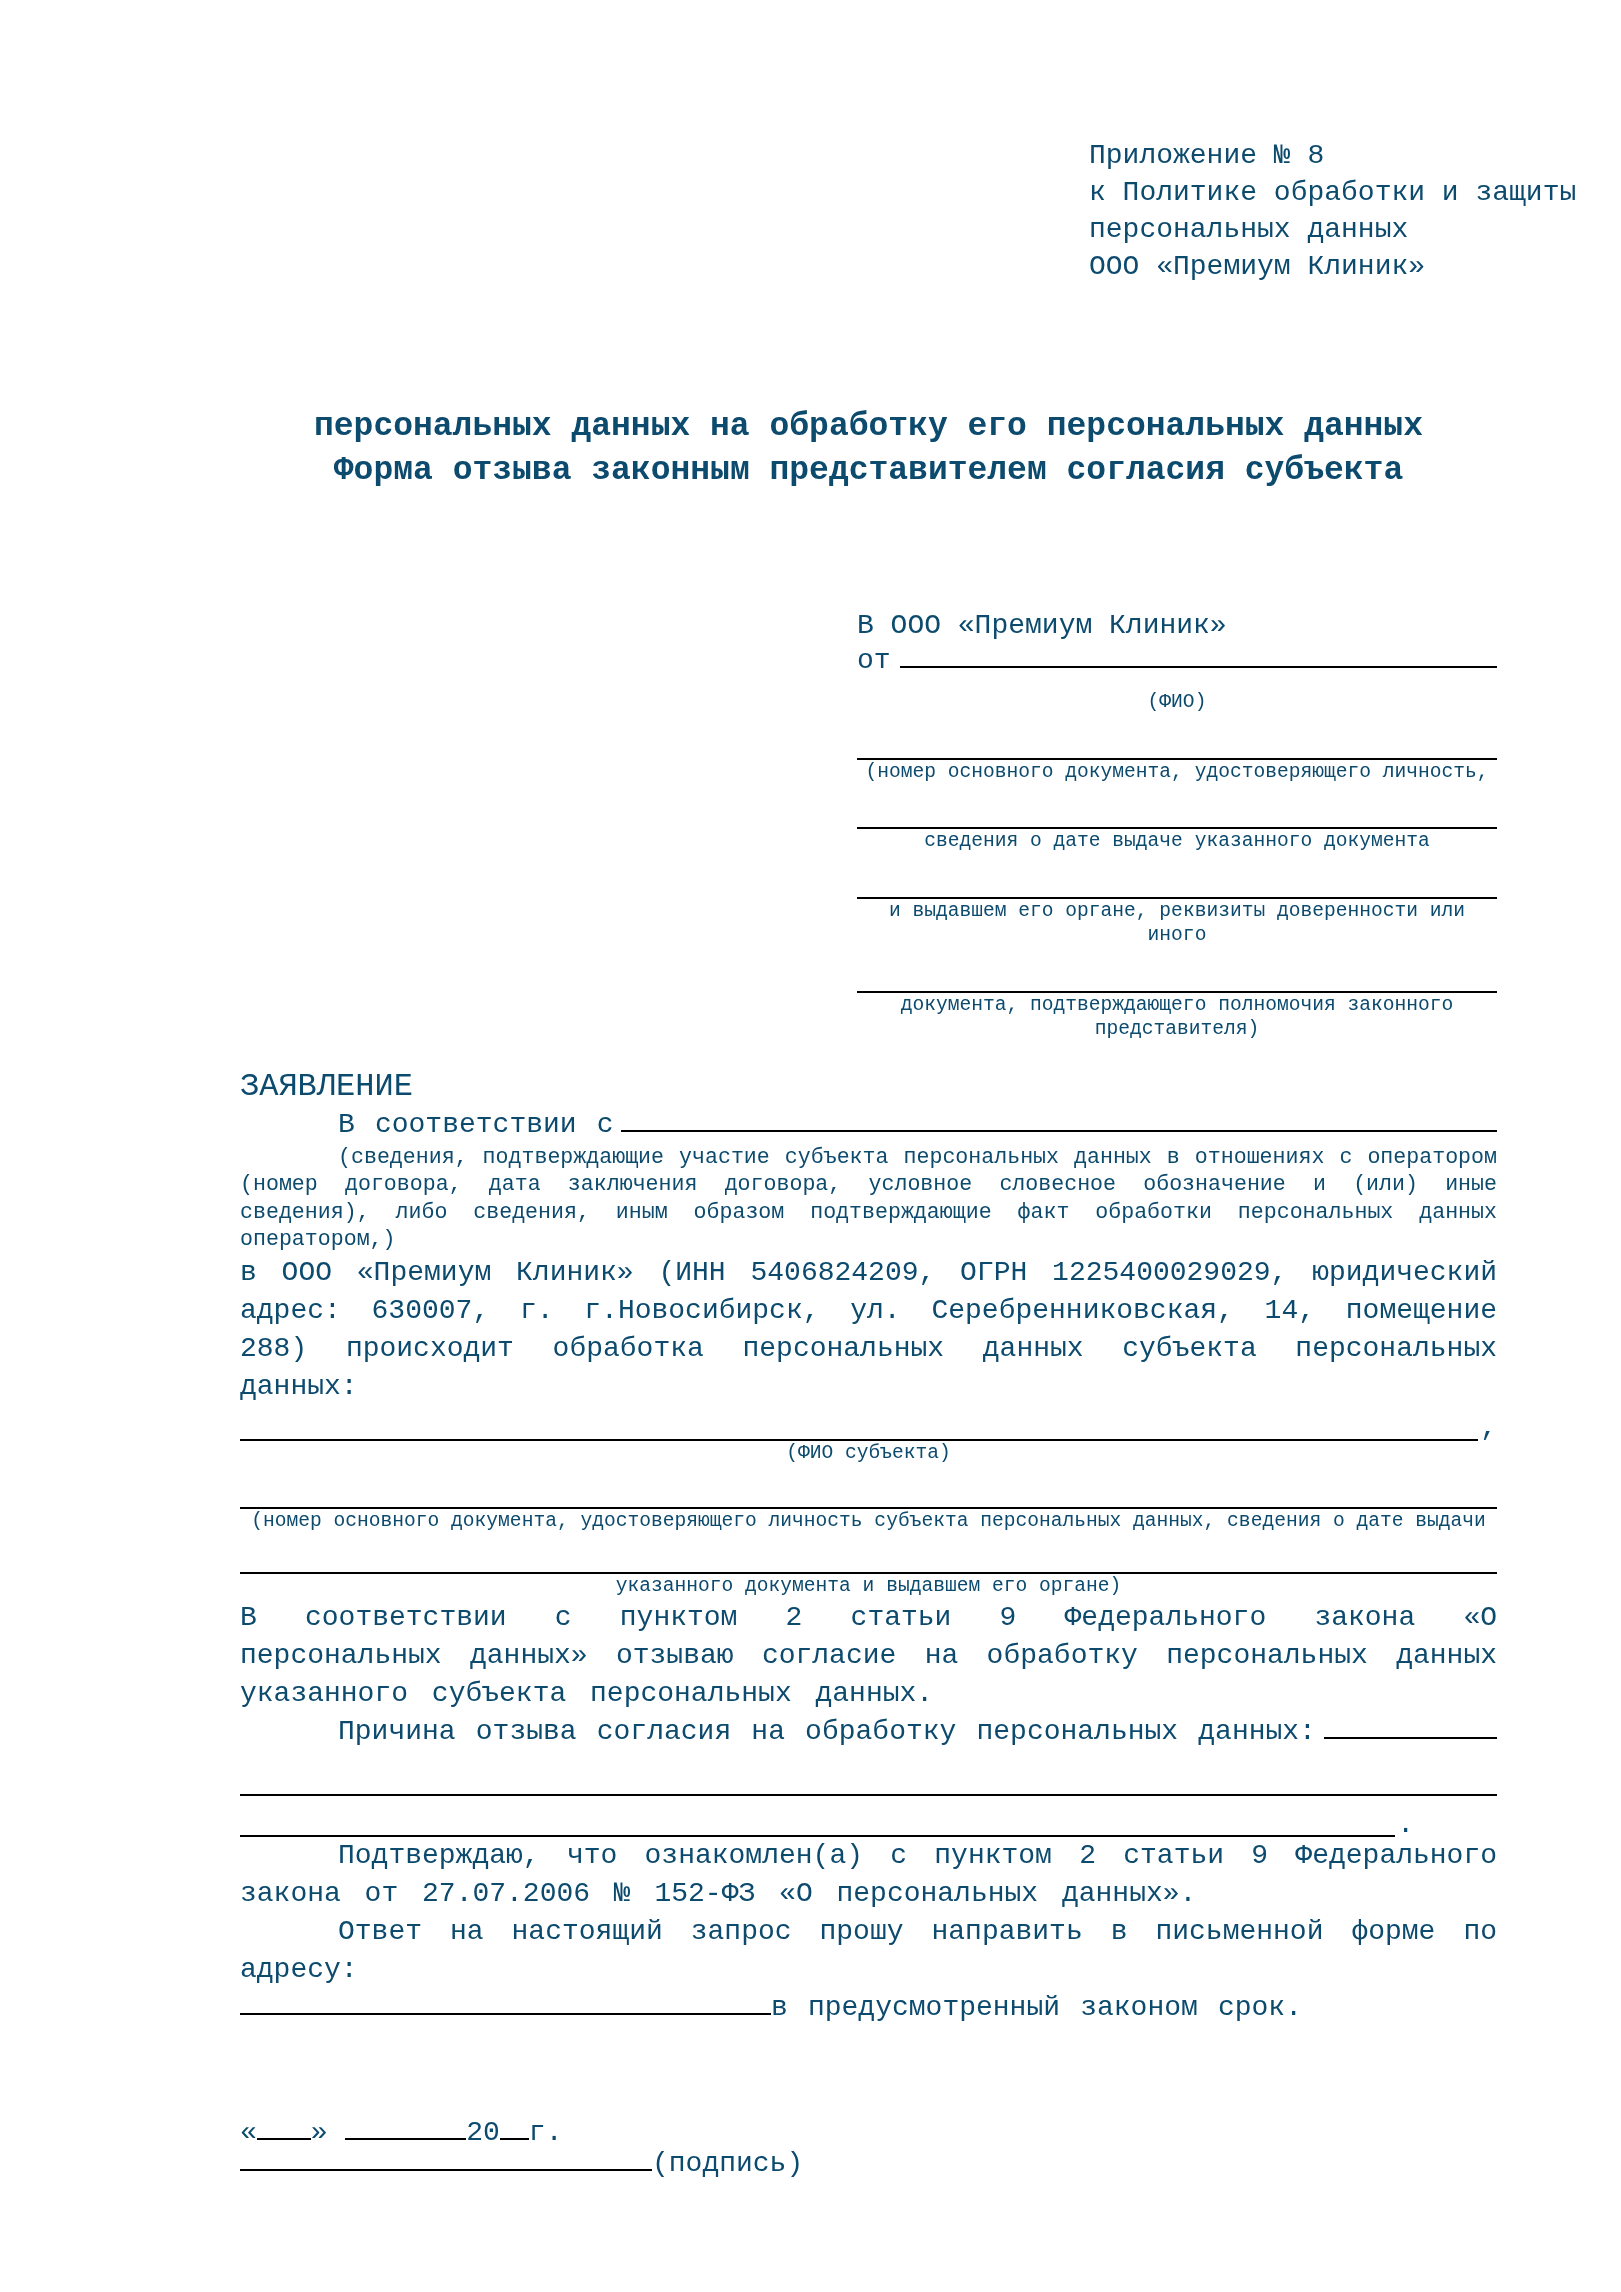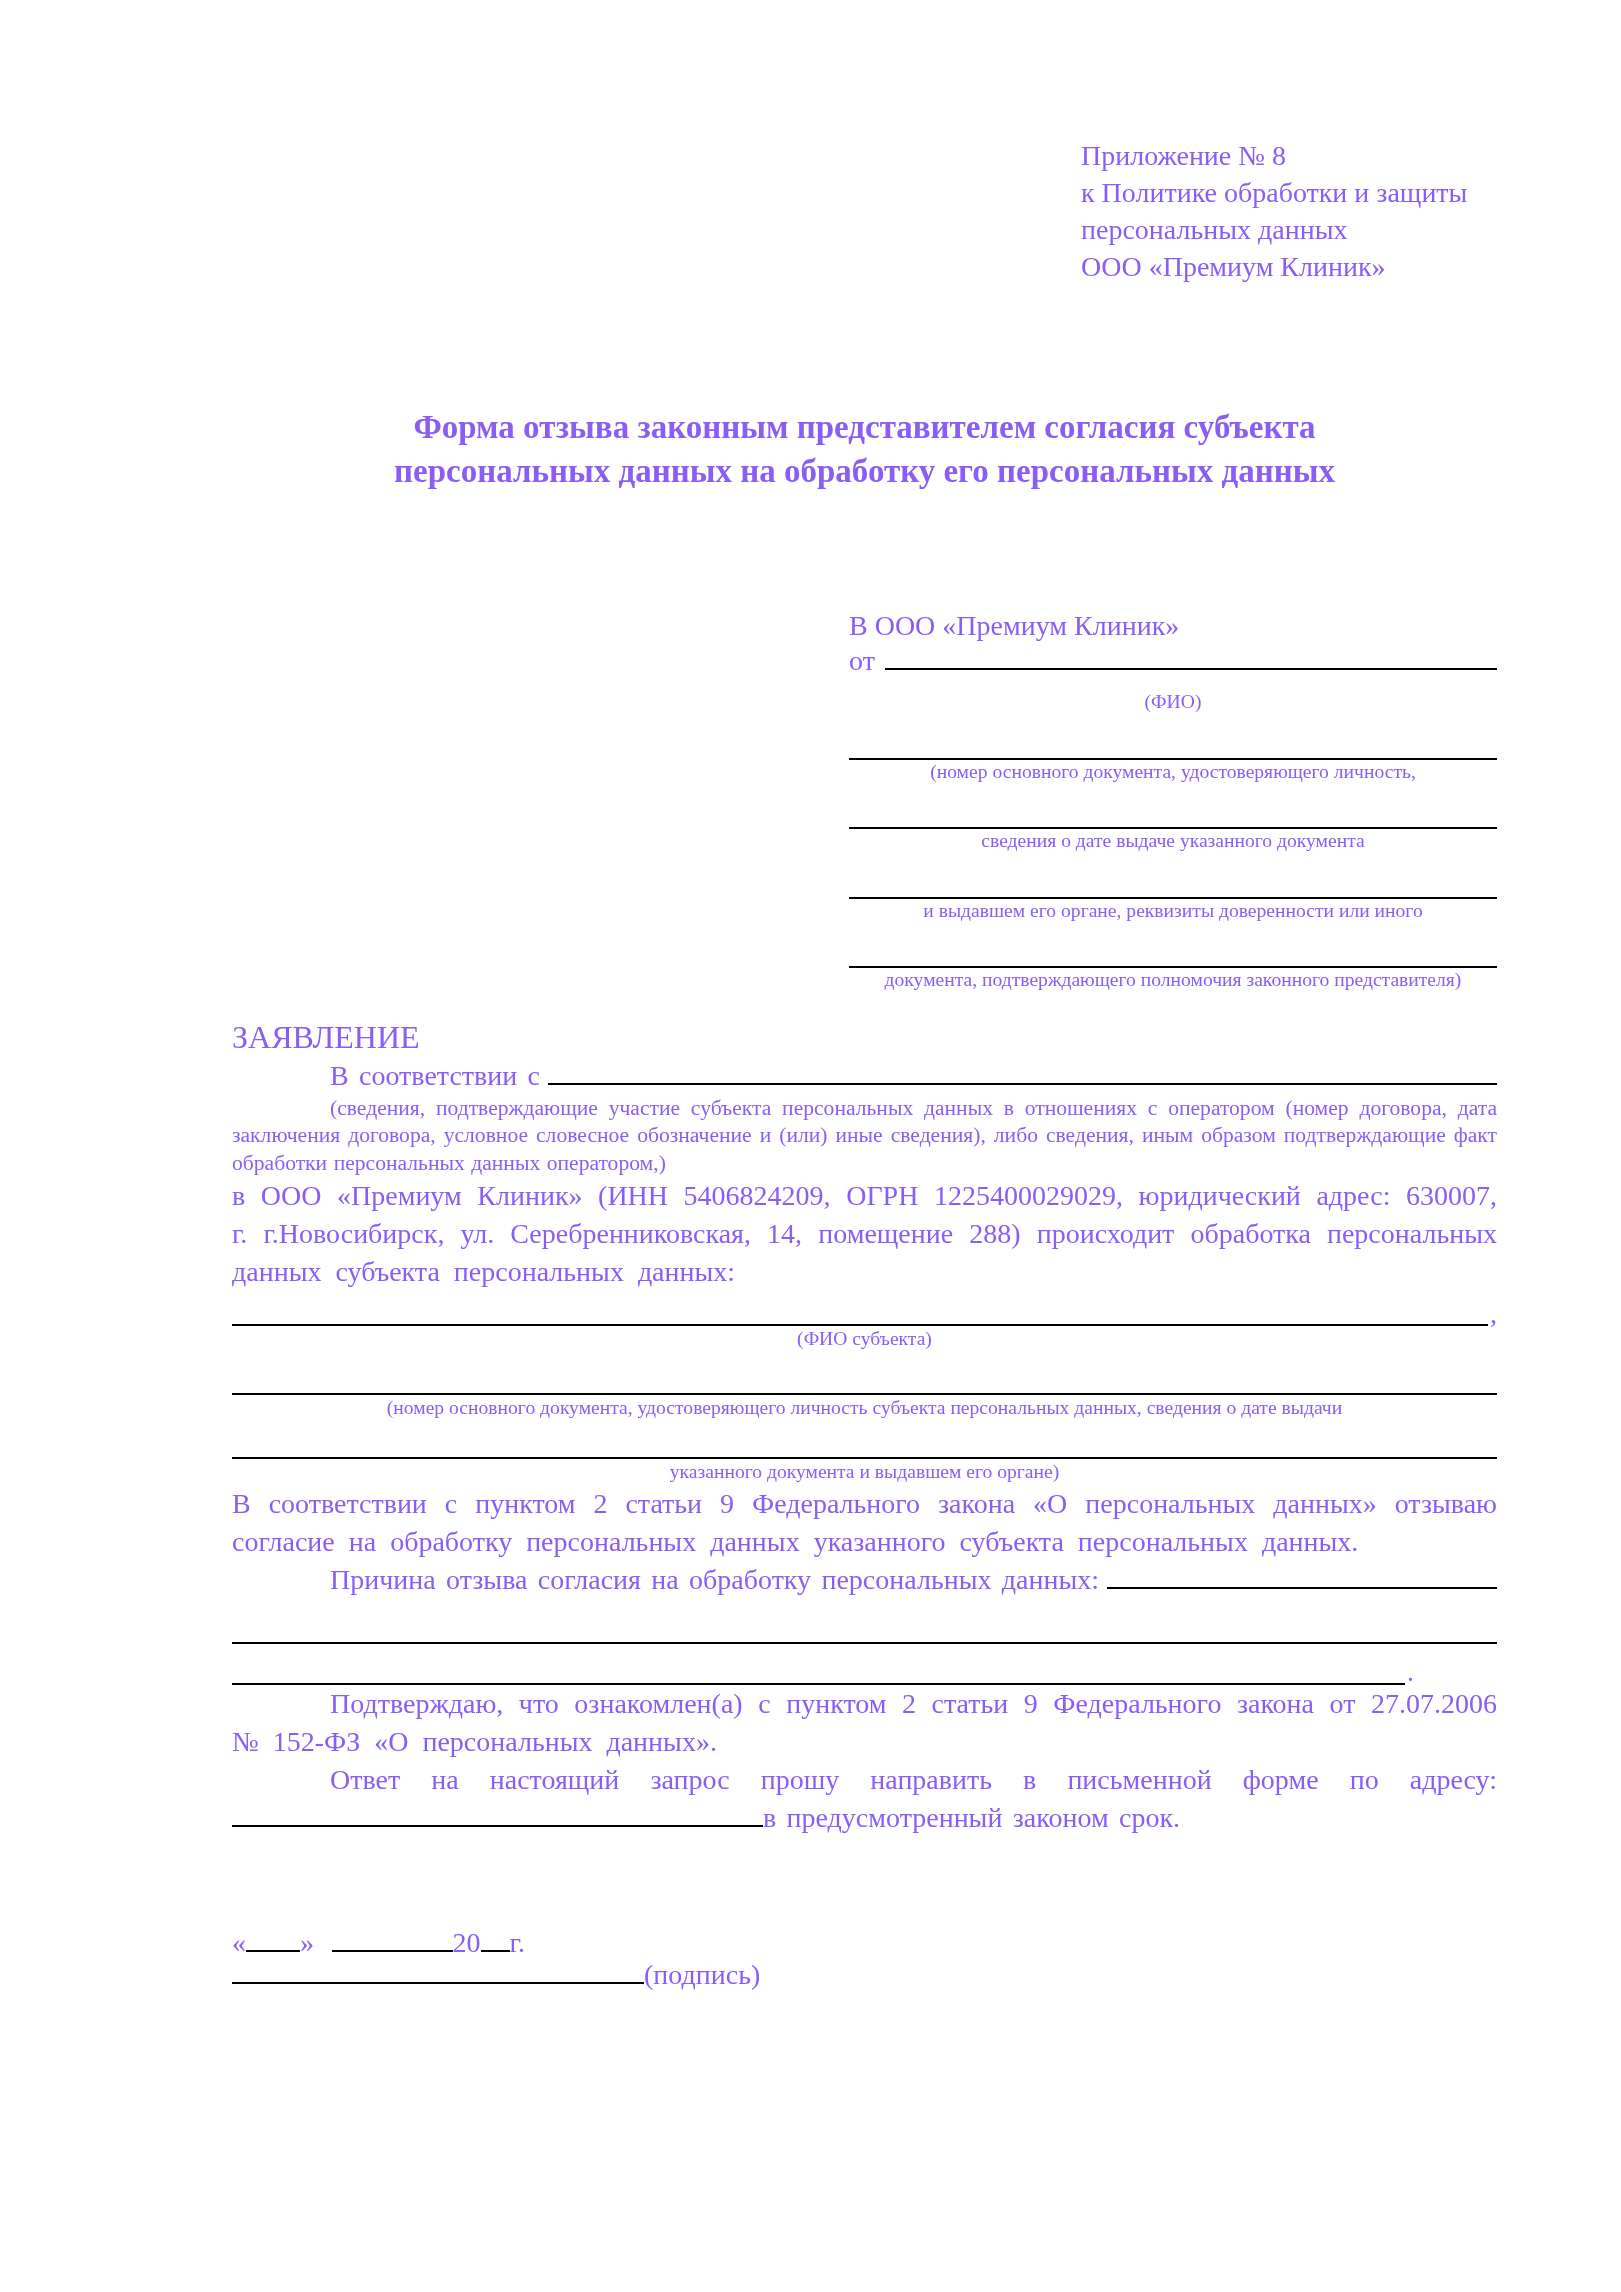--- a/index.html
+++ b/index.html
@@ -1,23 +1,24 @@
 <!DOCTYPE html>
 <html><head>
 <meta charset="utf-8">
 <style>
   * { margin:0; padding:0; box-sizing:border-box; }
   html,body { background:#ffffff; }
   .page {
     position:relative;
     width:1621px; height:2293px;
     background:#ffffff;
-    color:#8b5cf6;
-    font-family:Liberation Serif, serif;
+    color:#0c4a6e;
+    font-family:Liberation Mono, monospace;
     overflow:hidden;
+    padding-left:8px;
   }
   
   .appendix { padding-top:137px; margin-left:1081px; font-size:28px; line-height:37px; }
   
   .title { margin:120px 124px 0 232px; text-align:center; font-weight:700; font-size:33px; line-height:44px; }
   
   .addressee { margin-top:113px; margin-left:849px; margin-right:124px; font-size:28px; }
   .a-to { line-height:39px; }
   .a-from { display:flex; align-items:baseline; height:45px; }
   .a-from .fline { flex:1; margin-left:9.8px; border-bottom:2.9px solid #000; height:4.9px; }
@@ -55,22 +56,22 @@
 <div class="page">
 
   <div class="appendix">
     <div>Приложение № 8</div>
     <div>к Политике обработки и защиты</div>
     <div>персональных данных</div>
     <div>ООО «Премиум Клиник»</div>
   </div>
 
   <div class="title">
+    <div>персональных данных на обработку его персональных данных</div>
     <div>Форма отзыва законным представителем согласия субъекта</div>
-    <div>персональных данных на обработку его персональных данных</div>
   </div>
 
   <div class="addressee">
     <div class="a-to">В ООО «Премиум Клиник»</div>
     <div class="a-from">
       <span>от</span>
       <span class="fline"></span>
     </div>
     <div class="a-caption">(ФИО)</div>
 

